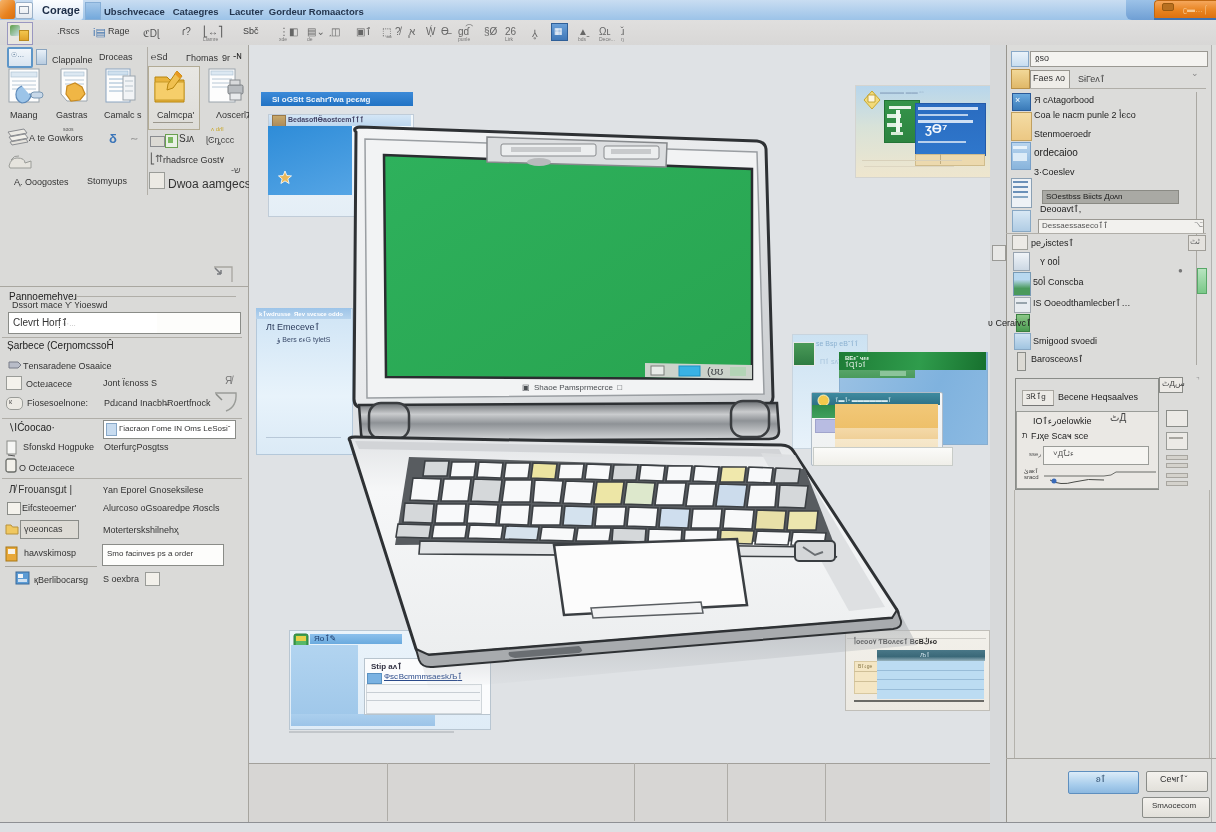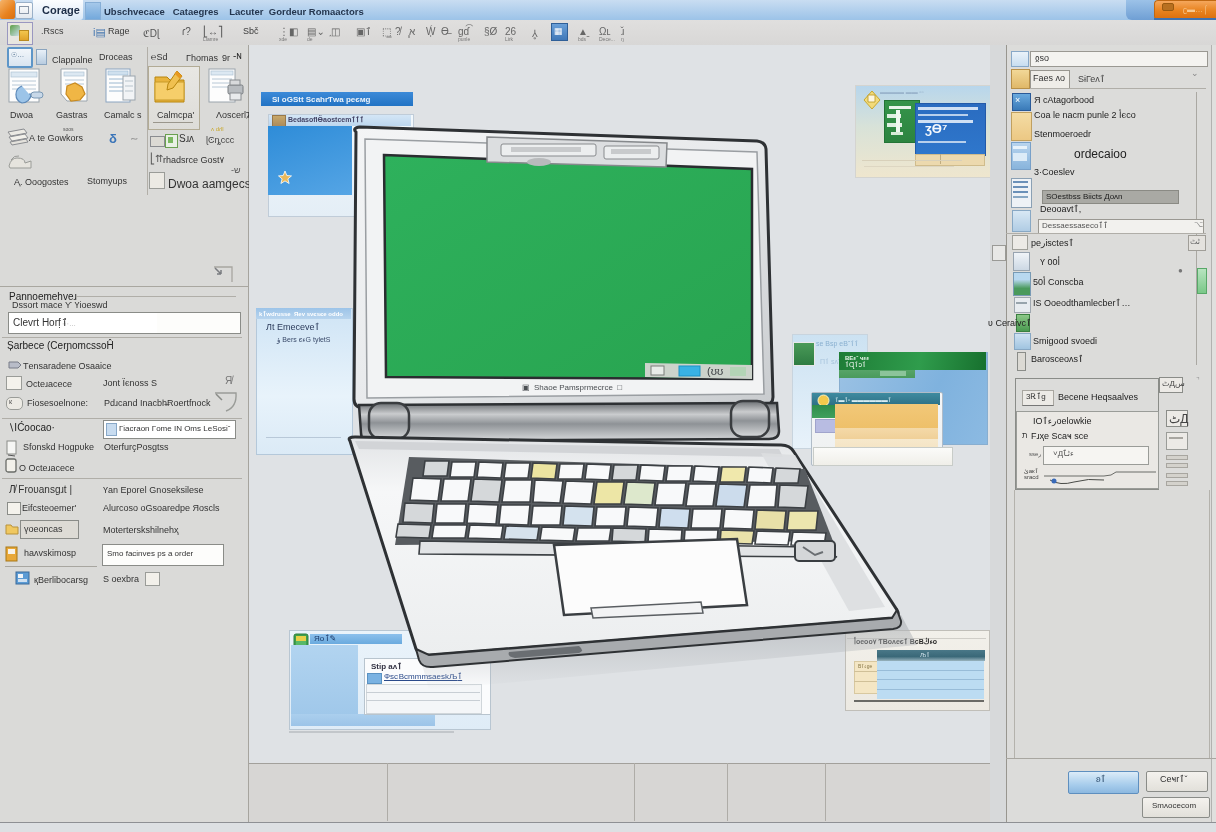--- a/index.html
+++ b/index.html
@@ -31,21 +31,21 @@
 <div class="abs" style="left:1162px;top:3px;width:10px;height:6px;background:#b87020;border:1px solid #9a5a10;border-radius:2px;"></div>
 <div class="t" style="left:1183px;top:5px;font-size:8px;color:#f6c890;">ʗ▬…⌠</div>
 <div class="abs" style="left:1154px;top:18px;width:62px;height:2px;background:#3f72b0;"></div>
 
 <div class="abs" style="left:0;top:20px;width:1216px;height:25px;
   background:linear-gradient(#e0dfde,#d8d7d6);border-bottom:1px solid #aeacaa;"></div>
 <div class="abs" style="left:7px;top:22px;width:24px;height:21px;background:#e8e6e0;border:1px solid #9a97c0;"></div>
 <div class="abs" style="left:10px;top:25px;width:10px;height:11px;background:linear-gradient(135deg,#5b9e46,#cfe0ee);border-radius:2px;"></div>
 <div class="abs" style="left:19px;top:30px;width:8px;height:9px;background:linear-gradient(#f3c64e,#e0a32a);border:1px solid #b98a20;"></div>
 <div id="tbrow">
-  <div class="t" style="left:41px;top:26px;font-size:9px;color:#3a3a3a;">.Rscs</div>
+  <div class="t" style="left:57px;top:26px;font-size:9px;color:#3a3a3a;">.Rscs</div>
   <div class="t" style="left:93px;top:26px;font-size:11px;color:#4a7ab0;">i▤</div>
   <div class="t" style="left:108px;top:26px;font-size:9px;color:#3a3a3a;">Rage</div>
   <div class="t" style="left:143px;top:26px;font-size:10px;color:#555;">ℭDɭ</div>
   <div class="t" style="left:182px;top:26px;font-size:10px;color:#555;">ɾ?</div>
   <div class="t" style="left:203px;top:26px;font-size:10px;color:#555;">⎣↔⎤</div>
   <div class="t" style="left:203px;top:36px;font-size:5px;color:#777;">Liamre</div>
   <div class="t" style="left:243px;top:26px;font-size:9px;color:#3a3a3a;">Sbč</div>
   <div class="t" style="left:279px;top:26px;font-size:10px;color:#666;">⋮◧</div>
   <div class="t" style="left:279px;top:36px;font-size:5px;color:#777;">xde</div>
   <div class="t" style="left:307px;top:26px;font-size:10px;color:#666;">▤⌄</div>
@@ -132,21 +132,21 @@
     <rect x="1" y="1" width="26" height="33" fill="#fdfdfd" stroke="#9aa4ac"></rect>
     <rect x="3" y="3" width="22" height="4" fill="#dce8f2" stroke="#b0c4d4" stroke-width="0.7"></rect>
     <line x1="4" y1="11" x2="24" y2="11" stroke="#b8c8d6"></line>
       <line x1="4" y1="15" x2="24" y2="15" stroke="#b8c8d6"></line>
     <line x1="4" y1="19" x2="24" y2="19" stroke="#b8c8d6"></line>
     <rect x="20" y="17" width="15" height="9" rx="1.5" fill="#b8bcc0" stroke="#787c80"></rect>
     <rect x="22" y="12" width="10" height="5" fill="#d8dadc" stroke="#888c90"></rect>
     <rect x="22" y="25" width="11" height="7" fill="#e8eaec" stroke="#888c90"></rect>
   </svg>
 
-  <div class="t" style="left:10px;top:110px;font-size:9px;color:#333;">Dwoa</div>
+  <div class="t" style="left:10px;top:110px;font-size:9px;color:#333;">Maang</div>
   <div class="t" style="left:56px;top:110px;font-size:9px;color:#333;">Gastras</div>
   <div class="t" style="left:104px;top:110px;font-size:9px;color:#333;">Camalc&nbsp;s</div>
   <div class="t" style="left:157px;top:110px;font-size:9px;color:#333;">Calmcpaʹ</div>
   <div class="abs" style="left:153px;top:122px;width:40px;height:1px;background:#9a968c;"></div>
   <div class="t" style="left:216px;top:110px;font-size:9px;color:#333;">ΛoscerlȾ</div>
 
   <svg class="abs" style="left:7px;top:127px;" width="22" height="20" viewBox="0 0 22 20">
     <path d="M1 5 l16 -3 l3 4 l-16 3 z" fill="#eceae4" stroke="#8a8c90"></path>
     <path d="M2 10 l16 -3 l3 4 l-16 3 z" fill="#f2f0ea" stroke="#8a8c90"></path>
     <path d="M3 15 l16 -3 l2 3 l-16 3 z" fill="#e4e2dc" stroke="#8a8c90"></path>
@@ -519,21 +519,21 @@
   <div class="abs" style="left:1196px;top:92px;width:1px;height:273px;background:#aaa8a2;"></div>
   <div class="abs" style="left:1012px;top:93px;width:17px;height:16px;background:linear-gradient(#6aaade,#3a7ab8);border:1px solid #2a5a98;"></div>
   <div class="t" style="left:1015px;top:95px;font-size:9px;color:#fff;">×</div>
   <div class="t" style="left:1034px;top:95px;font-size:9px;color:#222;">Я&nbsp;cАtаgorbood</div>
   <div class="abs" style="left:1011px;top:112px;width:19px;height:27px;background:linear-gradient(#f4dca4,#ecc884);border:1px solid #c0a060;"></div>
   <div class="t" style="left:1034px;top:110px;font-size:9px;color:#222;">Сoа le nаcm punle أ 2єco</div>
   <div class="t" style="left:1034px;top:129px;font-size:9px;color:#222;">Stеnmoеroеdr</div>
   <div class="abs" style="left:1011px;top:142px;width:18px;height:26px;background:linear-gradient(#b8d4ee,#88b4dc);border:1px solid #78a0c8;"></div>
   <div class="abs" style="left:1013px;top:146px;width:14px;height:3px;background:#e8f2fa;"></div>
   <div class="abs" style="left:1013px;top:153px;width:14px;height:8px;background:#dcebf7;"></div>
-  <div class="t" style="left:1034px;top:147px;font-size:12px;color:#222;margin-left:40px;">оrdеcаіoo</div>
+  <div class="t" style="left:1034px;top:147px;font-size:10px;color:#222;">оrdеcаіoo</div>
   <div class="t" style="left:1034px;top:167px;font-size:9px;color:#222;">3·Coeѕlеv</div>
   <div class="abs" style="left:1011px;top:178px;width:19px;height:28px;background:#eef2f6;border:1px solid #8aa0b4;"></div>
   <div class="abs" style="left:1013px;top:181px;width:15px;height:2px;background:#6a90b8;"></div>
   <div class="abs" style="left:1013px;top:186px;width:15px;height:2px;background:#6a90b8;"></div>
   <div class="abs" style="left:1013px;top:191px;width:15px;height:2px;background:#6a90b8;"></div>
   <div class="abs" style="left:1013px;top:196px;width:15px;height:2px;background:#88a8c4;"></div>
   <div class="abs" style="left:1042px;top:190px;width:135px;height:12px;background:#a9a9a4;border:1px solid #8a8a84;"></div>
   <div class="t" style="left:1046px;top:192px;font-size:8px;color:#1a1a1a;">ЅОеѕtbѕѕ Вііctѕ Дoʌn</div>
   <div class="t" style="left:1040px;top:204px;font-size:9px;color:#222;">Dеooаvtٱ,</div>
   <div class="abs" style="left:1012px;top:210px;width:17px;height:20px;background:linear-gradient(#d8e8f4,#b0cce4);border:1px solid #88a8c4;"></div>
@@ -576,21 +576,21 @@
   <div class="abs" style="left:1043px;top:446px;width:104px;height:17px;background:#f6f5f2;border:1px solid #9a9c98;"></div>
   <div class="t" style="left:1053px;top:449px;font-size:8px;color:#555;">˅Дءٹٱ</div>
   <div class="t" style="left:1024px;top:467px;font-size:6px;color:#444;">ئакٱ<br>ѕrасd</div>
   <svg class="abs" style="left:1040px;top:464px;" width="120" height="24" viewBox="0 0 120 24">
     <path d="M4 12 h60 q8 0 12 -4 h40" fill="none" stroke="#6a6c68"></path>
     <path d="M10 16 q10 6 24 2 t30 -2" fill="none" stroke="#4a4c48"></path>
     <circle cx="14" cy="17" r="2.5" fill="#3a6ab8"></circle>
   </svg>
 
   <div class="abs" style="left:1166px;top:410px;width:20px;height:15px;background:#eceae6;border:1px solid #8a8c88;"></div>
-  <div class="t" style="left:1169px;top:412px;font-size:12px;color:#444;">ٹД</div>
+  <div class="t" style="left:1110px;top:412px;font-size:10px;color:#444;">ٹД</div>
   <div class="abs" style="left:1166px;top:432px;width:20px;height:16px;background:#eceae6;border:1px solid #9a9c98;"></div>
   <div class="abs" style="left:1169px;top:437px;width:14px;height:2px;background:#a8a6a0;"></div>
   <div class="abs" style="left:1166px;top:455px;width:20px;height:3px;background:#d4d2cc;border:1px solid #a8a6a0;"></div>
   <div class="abs" style="left:1166px;top:463px;width:20px;height:3px;background:#d4d2cc;border:1px solid #a8a6a0;"></div>
   <div class="abs" style="left:1166px;top:473px;width:20px;height:3px;background:#d4d2cc;border:1px solid #a8a6a0;"></div>
   <div class="abs" style="left:1166px;top:481px;width:20px;height:3px;background:#d4d2cc;border:1px solid #a8a6a0;"></div>
 
   <div class="abs" style="left:1014px;top:490px;width:194px;height:268px;background:#dbdbd9;border-left:1px solid #b4b2ac;border-right:1px solid #b4b2ac;"></div>
   <div class="abs" style="left:1006px;top:758px;width:210px;height:1px;background:#a8a6a0;"></div>
 

